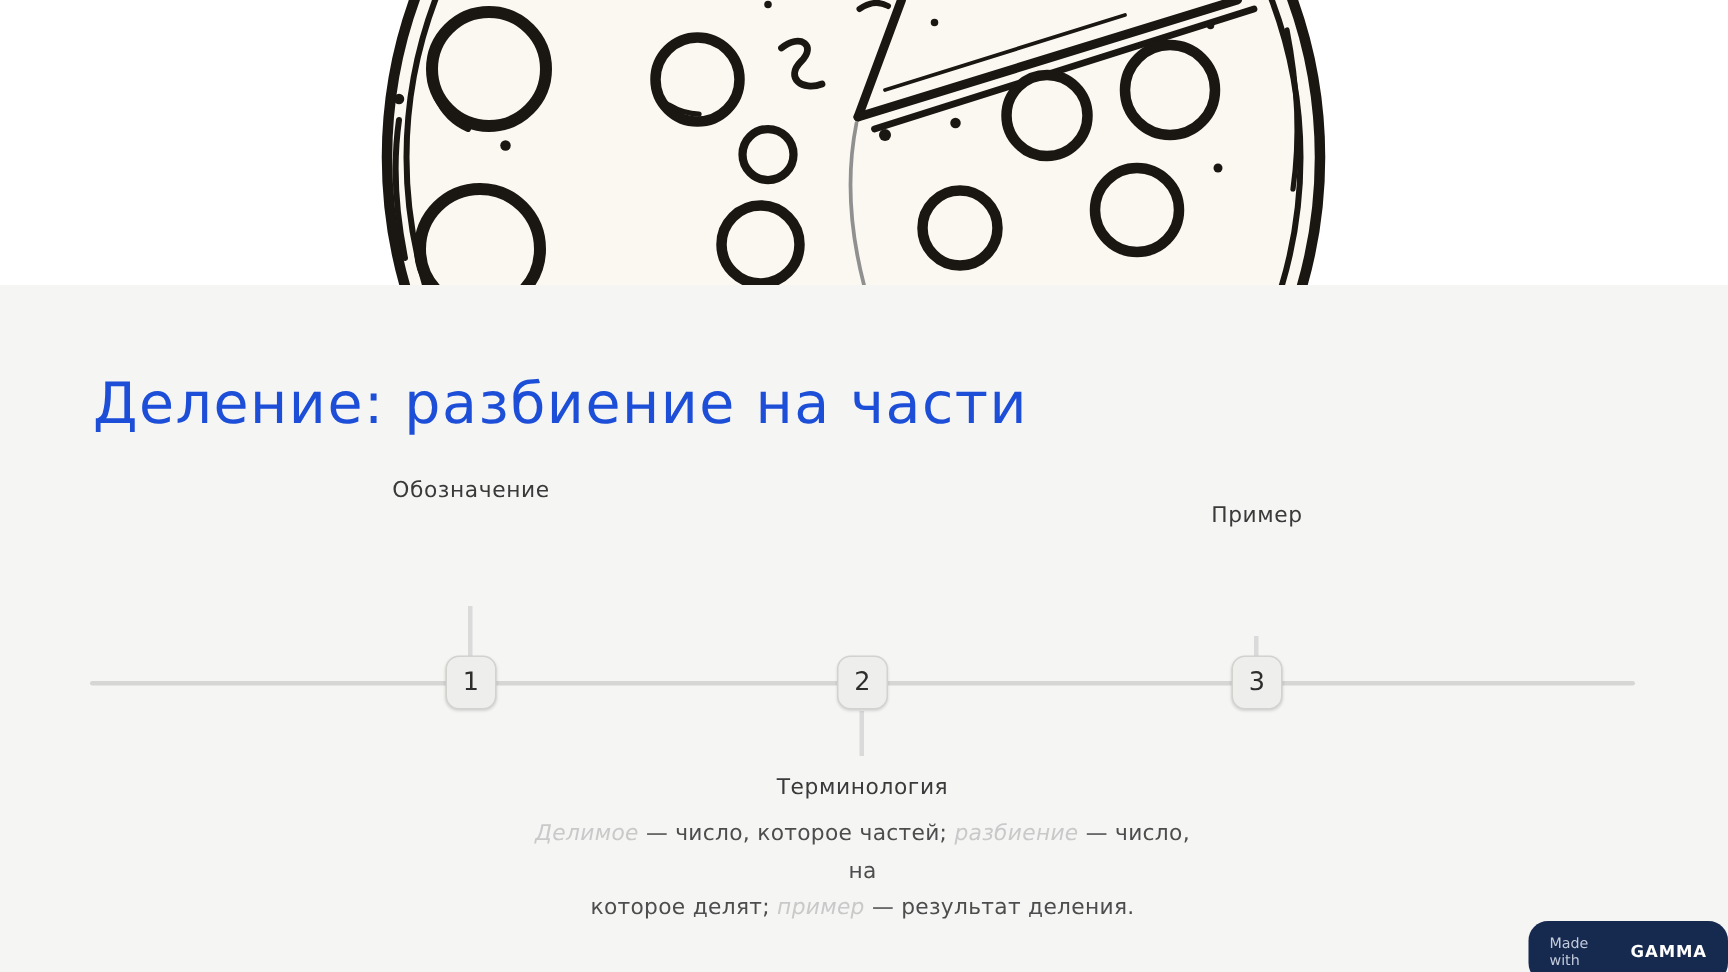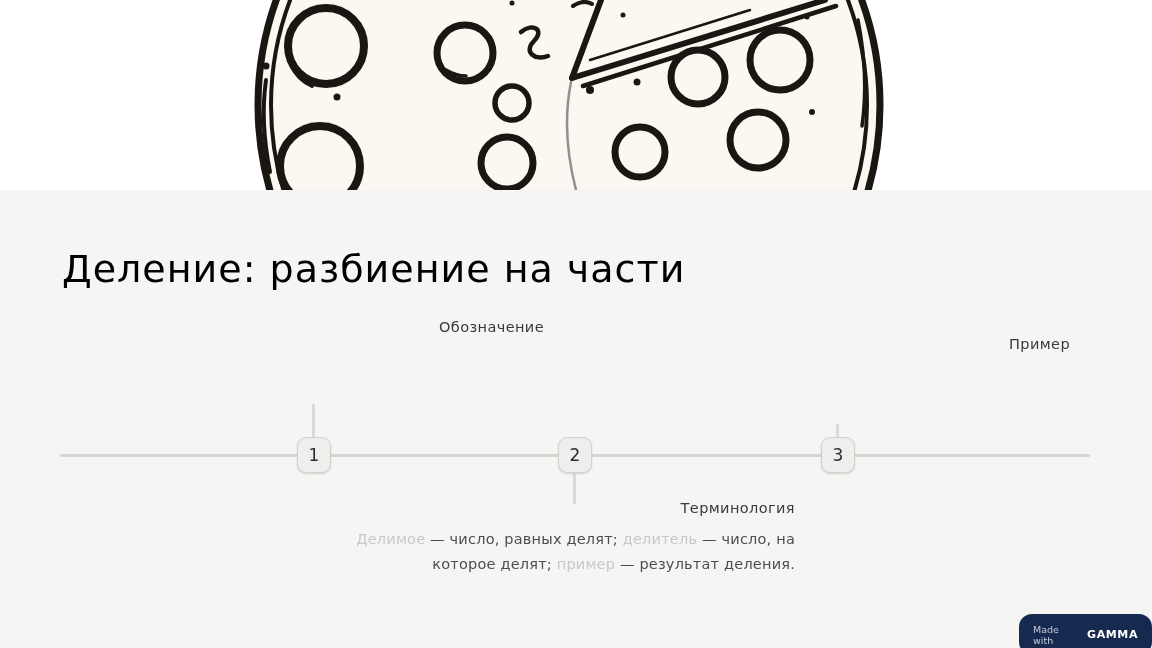--- a/index.html
+++ b/index.html
@@ -21,21 +21,21 @@
     overflow: hidden;
   }
   .hero svg { position:absolute; left:236px; top:0; }
 
   
   .title {
     position: absolute; left: 62px; top: 246px;
     font-size: 38px; line-height: 46px;
     letter-spacing: 1px;
     font-weight: 500;
-    color: #000000;
+    color: #1d4ed8;
   }
 
   
   .tl-line {
     position: absolute; left: 60px; top: 454px;
     width: 1030px; height: 3px;
     background: #d6d6d5; border-radius: 2px;
   }
   .tl-connector {
     position: absolute; width: 3px;
@@ -46,33 +46,33 @@
     width: 34px; height: 36px;
     background: #eeeeec;
     border: 1px solid #d2d2cf;
     border-radius: 9px;
     box-shadow: 0 1px 2px rgba(0,0,0,0.14);
     display: flex; align-items: center; justify-content: center;
     font-size: 17px; font-weight: 500; color: #2d2d2d;
   }
   .tl-item {
     position: absolute;
-    text-align: right;
+    text-align: center;
   }
   .tl-label {
     font-size: 14.5px; color: #3a3a3a;
     letter-spacing: 0.4px;
     margin-bottom: 11px;
   }
   .tl-body {
     font-size: 14.5px; line-height: 24.5px;
     color: #4d4d4d; letter-spacing: 0.2px;
     white-space: pre-line;
   }
-  .tl-body .muted { color: #c9c9c9; }
+  .tl-body .muted { color: #c9c9c9; font-style: italic; }
 
   
   .badge {
     position: absolute; left: 1019px; top: 614px;
     height: 41px; padding: 0 14px;
     background: #16294e;
     border-radius: 13px;
     display: flex; align-items: center; gap: 5px;
     cursor: pointer;
   }
@@ -135,23 +135,23 @@
   </div>
   <div class="tl-connector" style="left:312px; top:404px; height:34px;"></div>
   <div class="tl-marker" style="left:297px;">
     <span>1</span>
   </div>
 
   <div class="tl-connector" style="left:573px; top:474px; height:30px;"></div>
   <div class="tl-marker" style="left:558px;">
     <span>2</span>
   </div>
-  <div class="tl-item" style="left:355px; top:500px; width:440px;">
+  <div class="tl-item" style="left:355px; top:517px; width:440px;">
     <div class="tl-label">Терминология</div>
-    <div class="tl-body"><span class="muted">Делимое</span><span> — число, равных делят; </span><span class="muted">делитель</span><span> — число, на
+    <div class="tl-body"><span class="muted">Делимое</span><span> — число, которое частей; </span><span class="muted">разбиение</span><span> — число, на
 которое делят; </span><span class="muted">пример</span><span> — результат деления.</span></div>
   </div>
 
   <div class="tl-item" style="left:606px; top:336px; width:464px;">
     <div class="tl-label">Пример</div>
   </div>
   <div class="tl-connector" style="left:836px; top:424px; height:14px;"></div>
   <div class="tl-marker" style="left:821px;">
     <span>3</span>
   </div>

